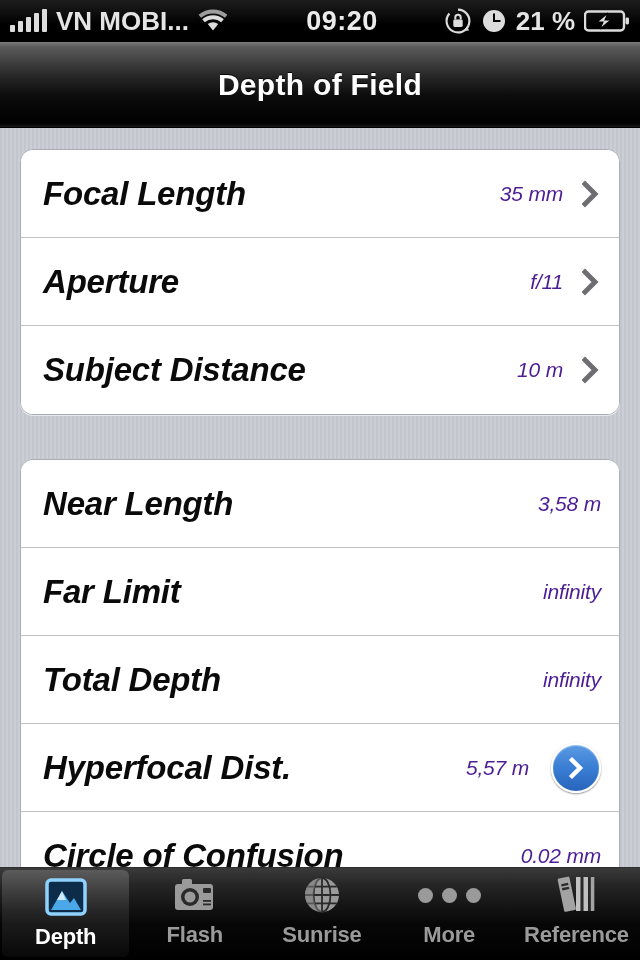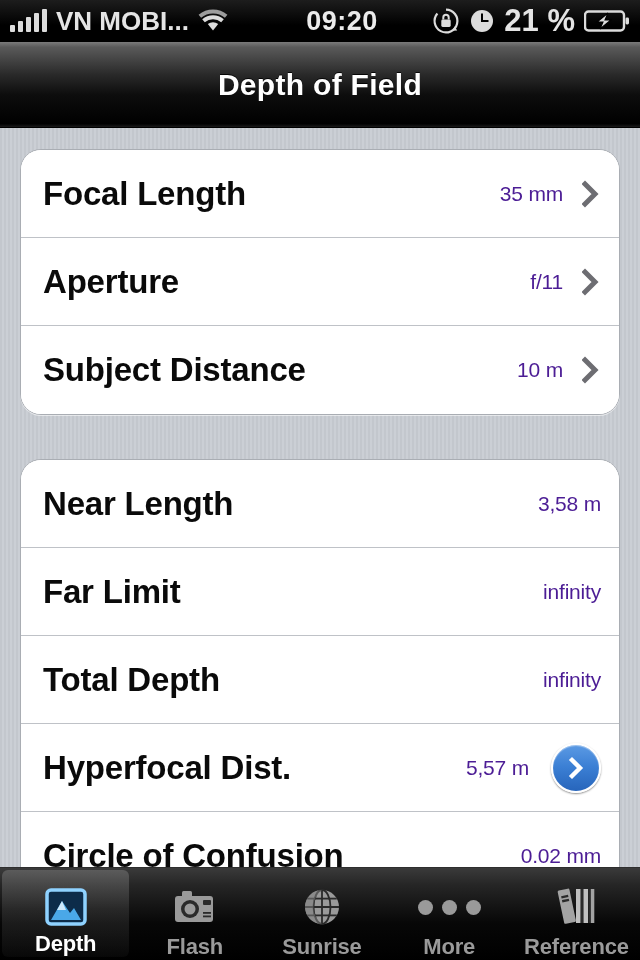--- a/index.html
+++ b/index.html
@@ -65,21 +65,21 @@
     width: 5px;
     background: #dcdcdc;
     border-radius: 1px;
   }
   .bars i:nth-child(1) { height: 7px; }
   .bars i:nth-child(2) { height: 11px; }
   .bars i:nth-child(3) { height: 15px; }
   .bars i:nth-child(4) { height: 19px; }
   .bars i:nth-child(5) { height: 23px; }
   .carrier { font-size: 26px; font-weight: bold; color: #e4e4e4; letter-spacing: 0px; }
-  .pct { font-size: 31px; font-weight: bold; color: #e4e4e4; }
+  .pct { font-size: 26px; font-weight: bold; color: #e4e4e4; }
   .icon-svg { display: block; }
 
   
   .navbar {
     height: 85px;
     background: linear-gradient(180deg,
       #7b7b7b 0%, #5a5a5a 6%, #2a2a2a 38%, #0d0d0d 62%, #000000 96%, #1a1a1a 100%);
     display: flex;
     align-items: center;
     justify-content: center;
@@ -99,23 +99,24 @@
     top: 127px;
     left: 0;
     right: 0;
     bottom: 92px;
     overflow: hidden;
   }
   .group {
     margin: 0 20px 0 20px;
     background: #ffffff;
     border: 1px solid #a9adb3;
-    border-radius: 21px;
+    border-radius: 13px;
     overflow: hidden;
     box-shadow: 0 1px 0 rgba(255,255,255,0.55);
+    font-style: italic;
   }
   .group.first { margin-top: 22px; }
   .group.second { margin-top: 44px; }
 
   .row {
     position: relative;
     height: 88px;
     display: flex;
     align-items: center;
     padding: 0 18px 0 22px;
@@ -172,21 +173,21 @@
     background: linear-gradient(180deg, #3a3a3a 0%, #262626 18%, #141414 42%, #070707 60%, #000000 100%);
     border-top: 1px solid #2e2e2e;
     display: flex;
   }
   .tab {
     flex: 1;
     display: flex;
     flex-direction: column;
     align-items: center;
     justify-content: flex-start;
-    padding-top: 16px;
+    padding-top: 4px;
     box-sizing: border-box;
     position: relative;
   }
   .tab.active {
     background: linear-gradient(180deg, rgba(120,120,120,0.55) 0%, rgba(70,70,70,0.42) 45%, rgba(25,25,25,0.30) 100%);
     border-radius: 6px;
     margin: 2px 2px 3px 2px;
   }
   .tab-icon {
     height: 46px;

